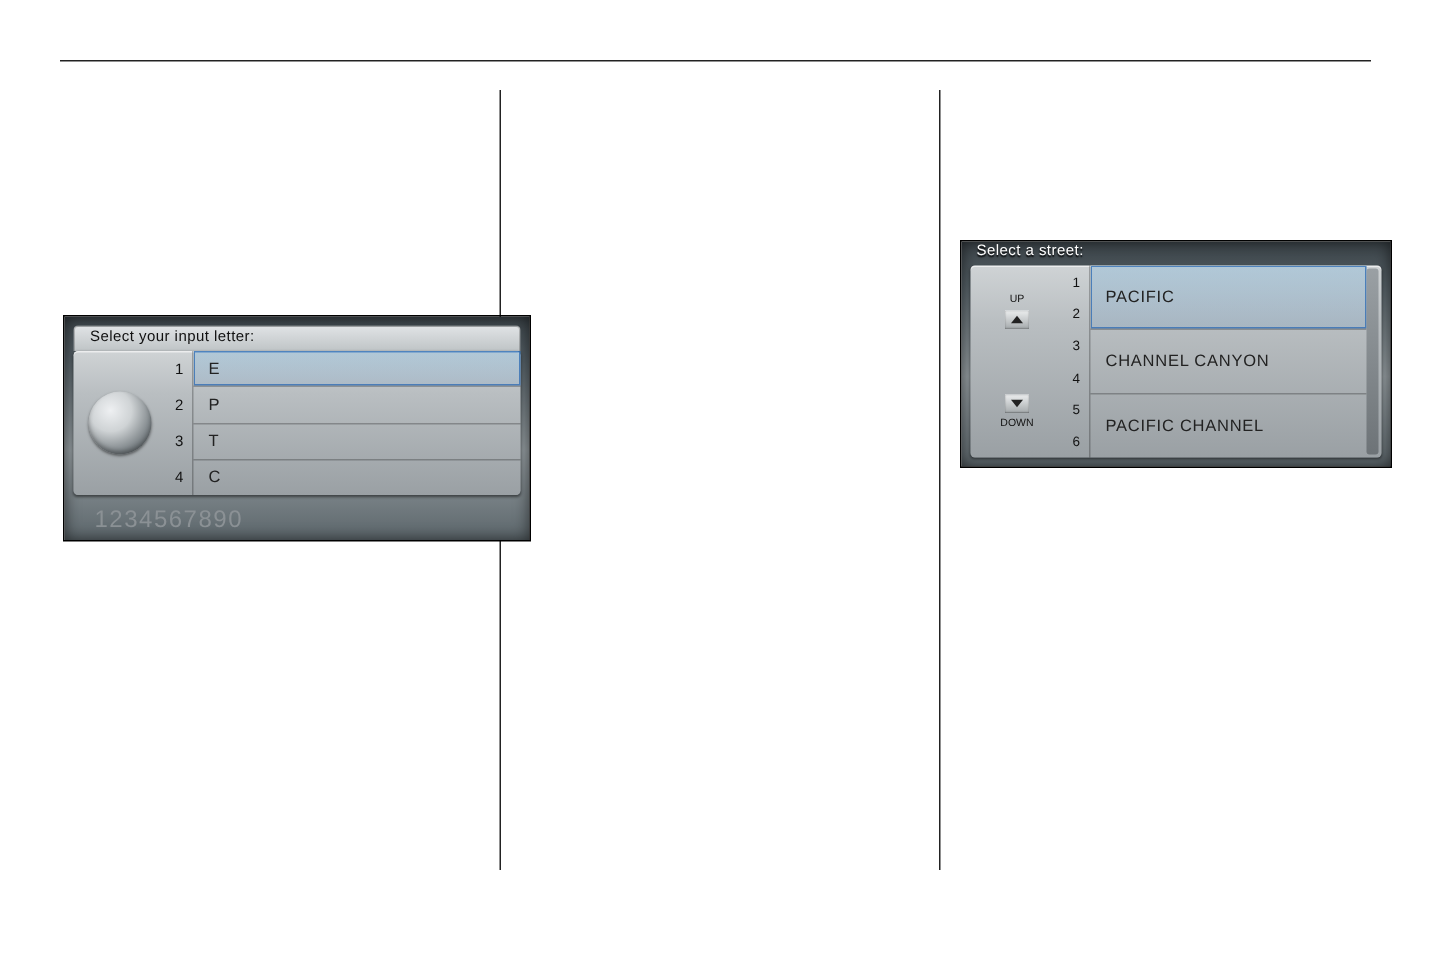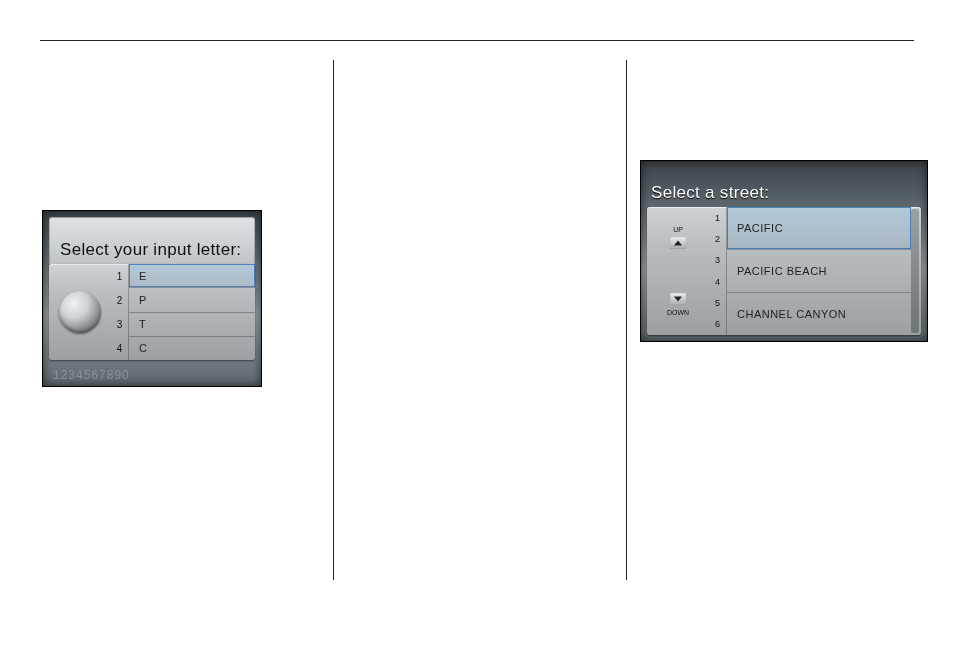--- a/index.html
+++ b/index.html
@@ -33,22 +33,22 @@
   
   .navscreen {
     position: absolute;
     border: 1px solid #000;
     background: linear-gradient(180deg,#3a4247 0%, #556066 20%, #949ca0 60%, #5c666b 100%);
     box-shadow: inset 0 0 10px rgba(0,0,0,.6);
     font-family: Arial, sans-serif;
   }
   .ns-title {
     color: #ffffff;
-    font-size: 17px;
-    padding: 22px 10px 4px 10px;
+    font-size: 10px;
+    padding: 1px 10px 4px 10px;
     text-shadow: 0 1px 1px #000;
     letter-spacing: .3px;
   }
   .ns-body {
     margin: 0 6px 6px 6px;
     border-radius: 3px;
     background: linear-gradient(180deg,#cfd3d5 0%, #b9bec1 30%, #9aa0a4 100%);
     box-shadow: inset 0 1px 0 rgba(255,255,255,.6), 0 1px 2px rgba(0,0,0,.5);
     position: relative;
     display: flex;
@@ -106,27 +106,27 @@
     letter-spacing: .5px;
     border-top: 1px solid rgba(0,0,0,.25);
   }
   .ns-row:first-child { border-top: none; text-align: right; }
   .ns-row.highlight {
     background: linear-gradient(180deg, rgba(120,180,220,.35), rgba(80,140,200,.15));
     box-shadow: inset 0 0 0 1px rgba(50,110,180,.8);
   }
   .ns-footer {
     color:#8b9195;
-    font-size: 12px;
-    padding: 2px 10px 4px 10px;
+    font-size: 16px;
+    padding: 2px 10px 4px 20px;
     letter-spacing: 1px;
   }
 
   
-  #panel-left  { left: 42px;  top: 210px; width: 220px; }
+  #panel-left  { left: 42px;  top: 210px; width: 312px; }
   #panel-left .ns-title { background: linear-gradient(180deg,#dfe2e4,#bfc4c6); color:#111; text-shadow:none; margin:6px 6px 0 6px; border: 1px solid rgba(0,0,0,.2); border-bottom:none; border-radius:3px 3px 0 0; }
   #panel-left .ns-body  { min-height: 96px; }
   #panel-left .ns-numcol span { font-size: 10px; }
 
   #panel-right { left: 640px; top: 160px; width: 288px; }
   #panel-right .ns-body { min-height: 128px; }
   #panel-right .ns-numcol span { font-size: 9px; }
   #panel-right .ns-scroll {
     flex: 0 0 8px;
     background: linear-gradient(180deg,#9aa0a4,#6d7377);
@@ -177,18 +177,18 @@
     <div class="ns-numcol">
       <span>1</span>
       <span>2</span>
       <span>3</span>
       <span>4</span>
       <span>5</span>
       <span>6</span>
     </div>
     <div class="ns-list">
       <div class="ns-row highlight">PACIFIC</div>
-      <div class="ns-row">PACIFIC BEACH</div>
       <div class="ns-row">CHANNEL CANYON</div>
+      <div class="ns-row">PACIFIC CHANNEL</div>
     </div>
     <div class="ns-scroll"></div>
   </div>
 </div>
 
 </body></html>

